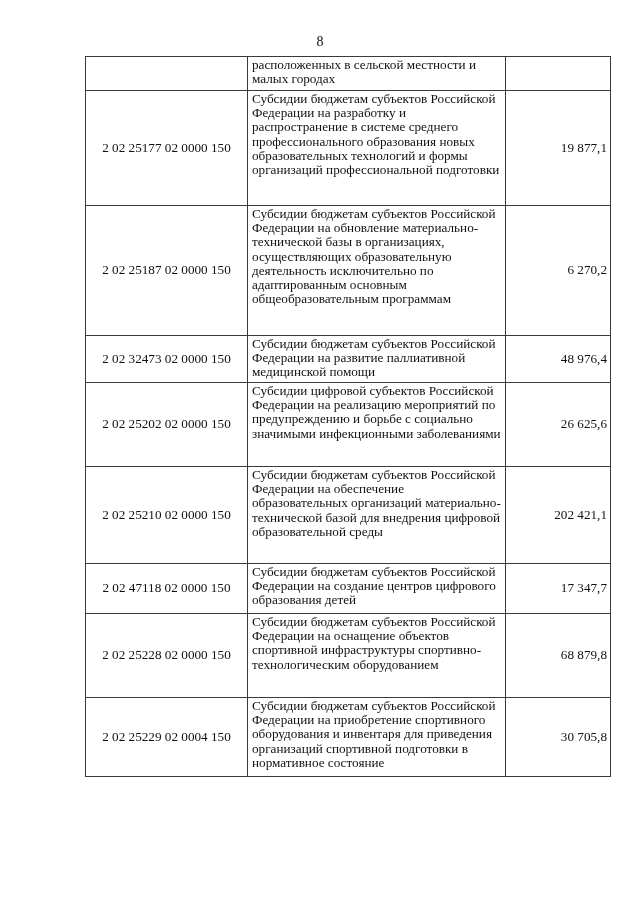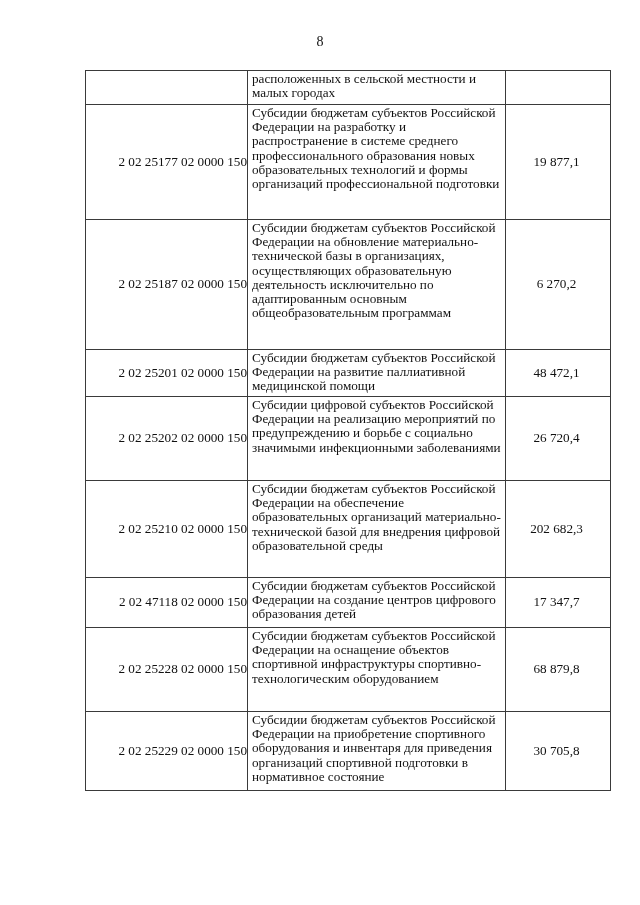--- a/index.html
+++ b/index.html
@@ -19,47 +19,47 @@
       position: absolute;
       top: 34px;
       left: 0;
       width: 640px;
       text-align: center;
       font-size: 14px;
       line-height: 16px;
     }
     table.budget {
       position: absolute;
-      top: 70px;
+      top: 56px;
       left: 85px;
       width: 525px;
       border-collapse: collapse;
       table-layout: fixed;
       font-size: 13.2px;
       line-height: 14.2px;
     }
     table.budget td {
       border: 1px solid #3a3a3a;
       padding: 0;
       vertical-align: middle;
     }
     col.c-code { width: 162px; }
     col.c-desc { width: 258px; }
     col.c-amt  { width: 105px; }
     td.code {
-      text-align: right;
+      text-align: center;
       white-space: nowrap;
     }
     td.desc {
       padding: 0 2px 0 4px !important;
       vertical-align: top !important;
       text-align: left;
     }
     td.amt {
-      text-align: center;
+      text-align: right;
       padding-right: 3px !important;
       white-space: nowrap;
     }
     .desc-inner {
       padding-top: 1px;
       padding-bottom: 1px;
     }
   </style>
 </head>
 <body>
@@ -88,55 +88,55 @@
       <td class="amt">19 877,1</td>
     </tr>
     <tr style="height:130px">
       <td class="code">2 02 25187 02 0000 150</td>
       <td class="desc">
           <div class="desc-inner">Субсидии бюджетам субъектов Российской Федерации на обновление материально-технической базы в организациях, осуществляющих образовательную деятельность исключительно по адаптированным основным общеобразовательным программам</div>
         </td>
       <td class="amt">6 270,2</td>
     </tr>
     <tr style="height:47px">
-      <td class="code">2 02 25201 02 0000 150</td>
+      <td class="code">2 02 32473 02 0000 150</td>
       <td class="desc">
           <div class="desc-inner">Субсидии бюджетам субъектов Российской Федерации на развитие паллиативной медицинской помощи</div>
         </td>
-      <td class="amt">48 472,1</td>
+      <td class="amt">48 976,4</td>
     </tr>
     <tr style="height:84px">
       <td class="code">2 02 25202 02 0000 150</td>
       <td class="desc">
           <div class="desc-inner">Субсидии цифровой субъектов Российской Федерации на реализацию мероприятий по предупреждению и борьбе с социально значимыми инфекционными заболеваниями</div>
         </td>
-      <td class="amt">26 720,4</td>
+      <td class="amt">26 625,6</td>
     </tr>
     <tr style="height:97px">
       <td class="code">2 02 25210 02 0000 150</td>
       <td class="desc">
           <div class="desc-inner">Субсидии бюджетам субъектов Российской Федерации на обеспечение образовательных организаций материально-технической базой для внедрения цифровой образовательной среды</div>
         </td>
-      <td class="amt">202 682,3</td>
+      <td class="amt">202 421,1</td>
     </tr>
     <tr style="height:50px">
       <td class="code">2 02 47118 02 0000 150</td>
       <td class="desc">
           <div class="desc-inner">Субсидии бюджетам субъектов Российской Федерации на создание центров цифрового образования детей</div>
         </td>
       <td class="amt">17 347,7</td>
     </tr>
     <tr style="height:84px">
       <td class="code">2 02 25228 02 0000 150</td>
       <td class="desc">
           <div class="desc-inner">Субсидии бюджетам субъектов Российской Федерации на оснащение объектов спортивной инфраструктуры спортивно-технологическим оборудованием</div>
         </td>
       <td class="amt">68 879,8</td>
     </tr>
     <tr style="height:79px">
-      <td class="code">2 02 25229 02 0000 150</td>
+      <td class="code">2 02 25229 02 0004 150</td>
       <td class="desc">
           <div class="desc-inner">Субсидии бюджетам субъектов Российской Федерации на приобретение спортивного оборудования и инвентаря для приведения организаций спортивной подготовки в нормативное состояние</div>
         </td>
       <td class="amt">30 705,8</td>
     </tr>
   </tbody>
 </table>
 
 </body></html>

